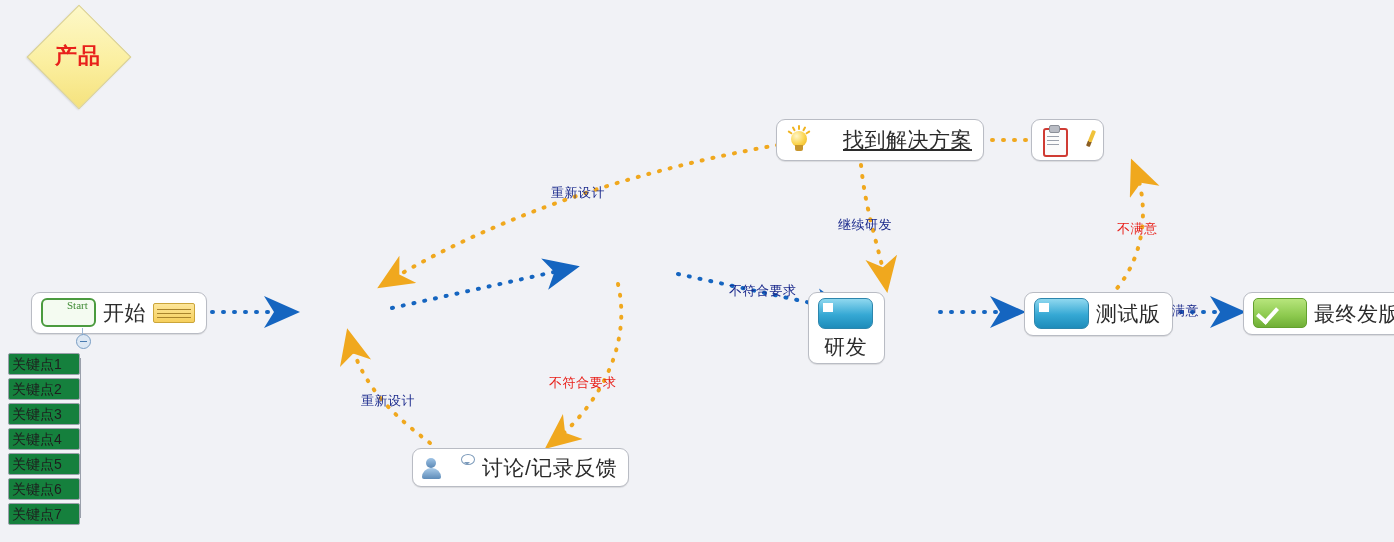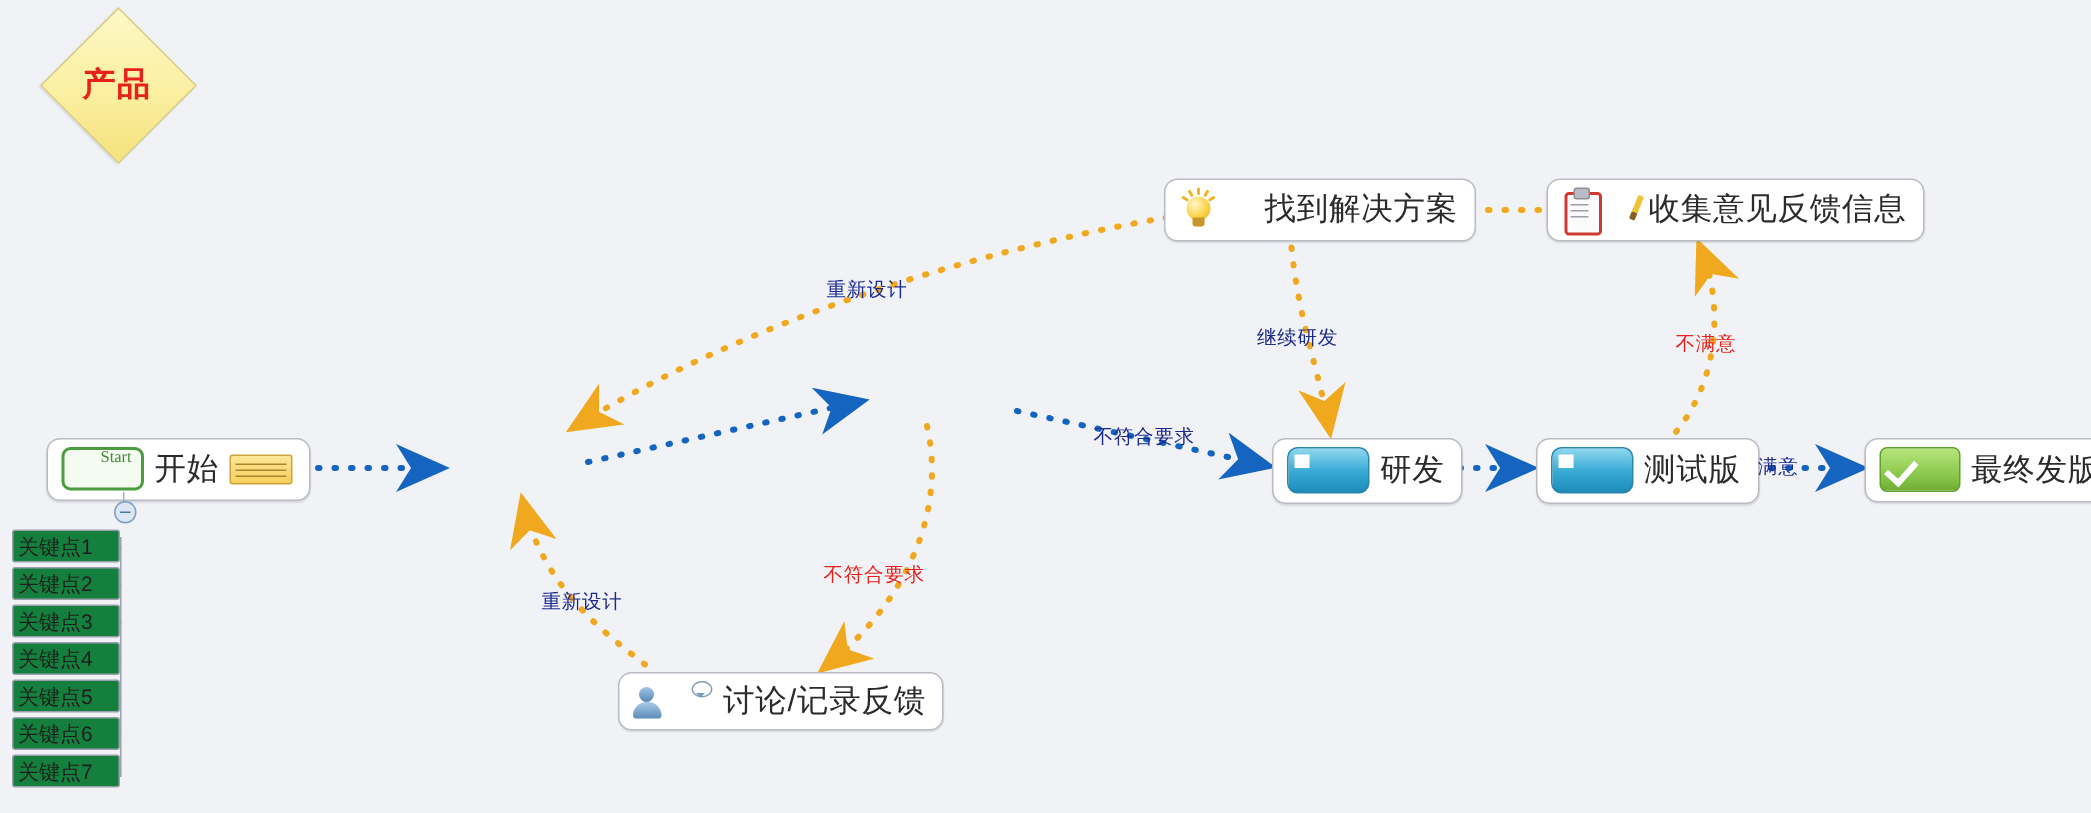--- a/index.html
+++ b/index.html
@@ -396,21 +396,21 @@
   </div>
 
   <div class="node" style="left:31px; top:292px;">
     <span class="ico ico-start">Start</span>
     <span class="label">开始</span>
     <span class="ico ico-note"></span>
   </div>
 
 
 
-  <div class="node" style="left:776px; top:119px;">
+  <div class="node" style="left:776px; top:119px;text-decoration:underline;">
     <span class="ico ico-bulb">
       <span class="ray" style="transform:rotate(0deg);"></span>
       <span class="ray" style="transform:rotate(-30deg);"></span>
       <span class="ray" style="transform:rotate(30deg);"></span>
       <span class="ray" style="transform:rotate(-58deg);"></span>
       <span class="ray" style="transform:rotate(58deg);"></span>
       <span class="glass"></span>
       <span class="base"></span>
     </span>
     <span class="label">找到解决方案</span>
@@ -418,24 +418,23 @@
 
   <div class="node" style="left:1031px; top:119px;">
     <span class="ico ico-clip">
       <span class="board"></span>
       <span class="clipTop"></span>
       <span class="ln" style="top:11px;"></span>
       <span class="ln" style="top:15px;"></span>
       <span class="ln" style="top:19px;"></span>
       <span class="pen"></span>
     </span>
-    <span class="label">收集意见反馈信息</span>
-  </div>
-
-  <div class="node" style="left:848px; top:292px;">
+  </div>
+
+  <div class="node" style="left:808px; top:292px;flex-direction:column;">
     <span class="ico ico-dev"></span>
     <span class="label">研发</span>
   </div>
 
   <div class="node" style="left:1024px; top:292px;">
     <span class="ico ico-dev"></span>
     <span class="label">测试版</span>
   </div>
 
   <div class="node" style="left:1243px; top:292px;">

